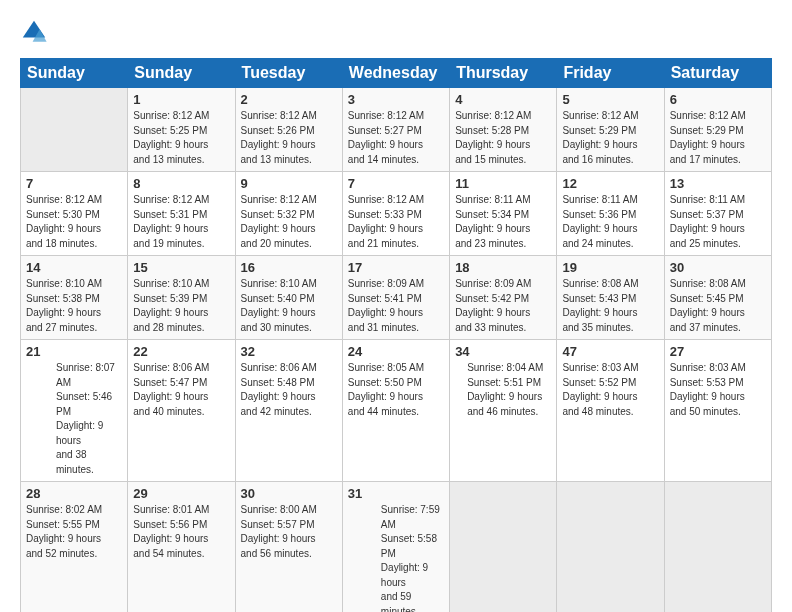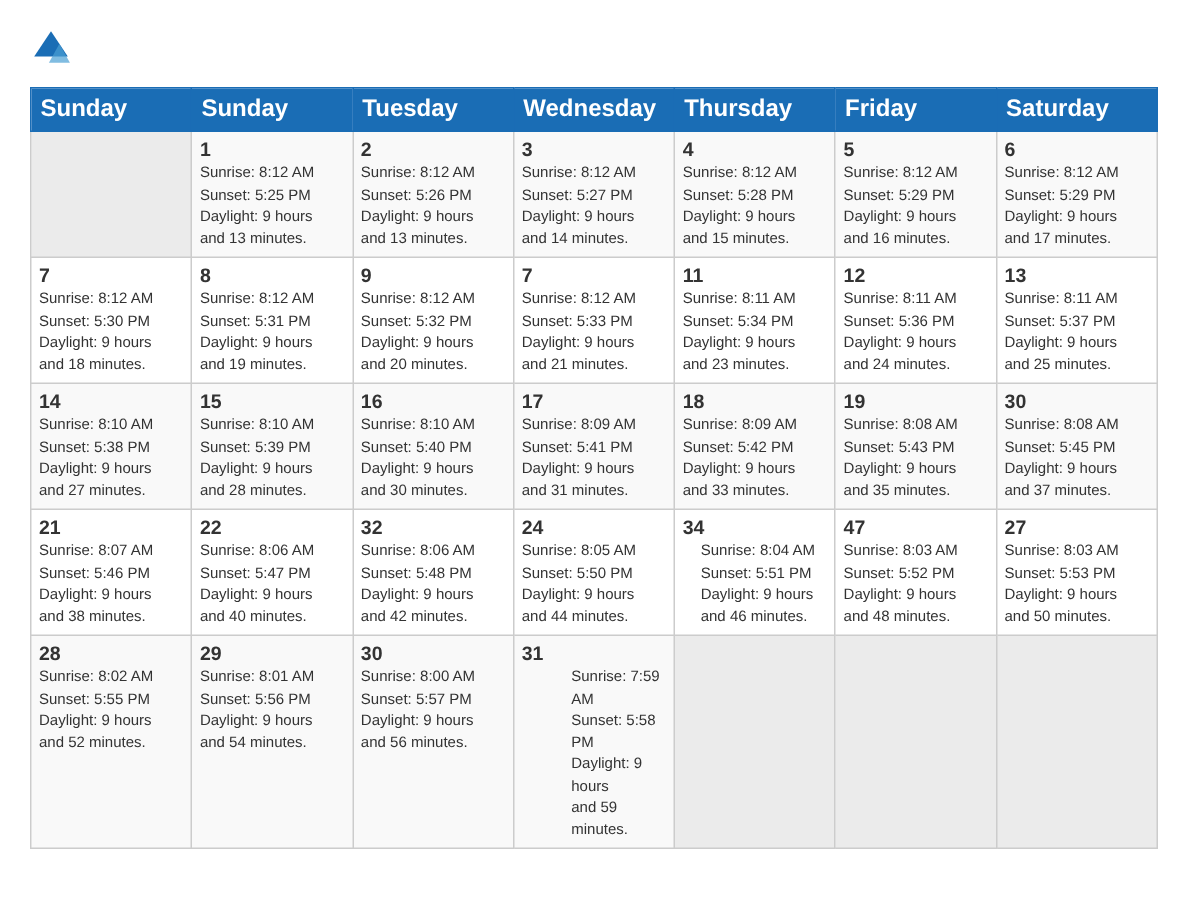--- a/index.html
+++ b/index.html
@@ -273,21 +273,21 @@
             <span class="day-num">30</span>
             <div class="day-info" style="white-space: pre-line;">Sunrise: 8:08 AM
 Sunset: 5:45 PM
 Daylight: 9 hours
 and 37 minutes.</div>
           </td>
         </tr>
         <tr>
           <td>
             <span class="day-num">21</span>
-            <div class="day-info" style="white-space: pre-line;">Sunrise: 8:07 AM
+            <div class="day-info" style="white-space: pre-line; margin-left: 30px;">Sunrise: 8:07 AM
 Sunset: 5:46 PM
 Daylight: 9 hours
 and 38 minutes.</div>
           </td>
           <td>
             <span class="day-num">22</span>
             <div class="day-info" style="white-space: pre-line;">Sunrise: 8:06 AM
 Sunset: 5:47 PM
 Daylight: 9 hours
 and 40 minutes.</div>

